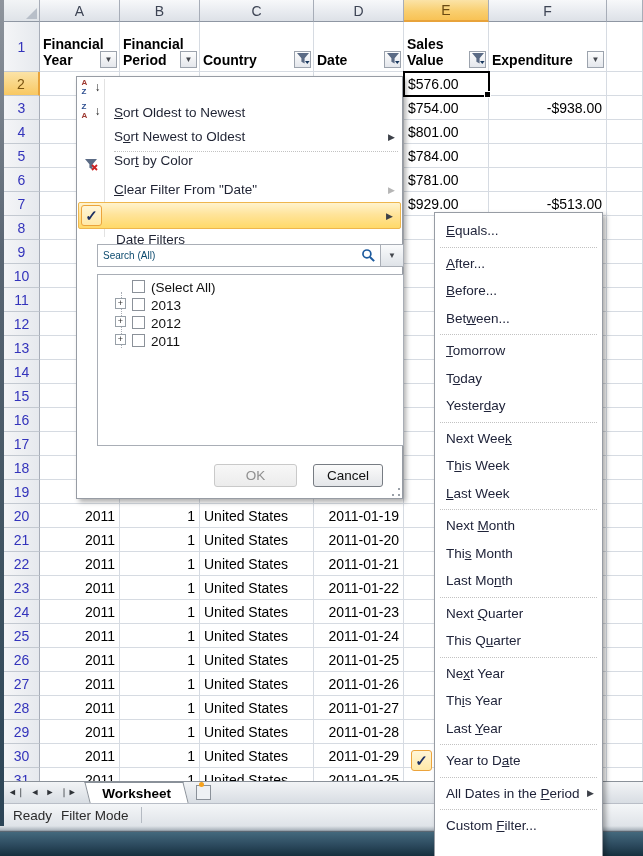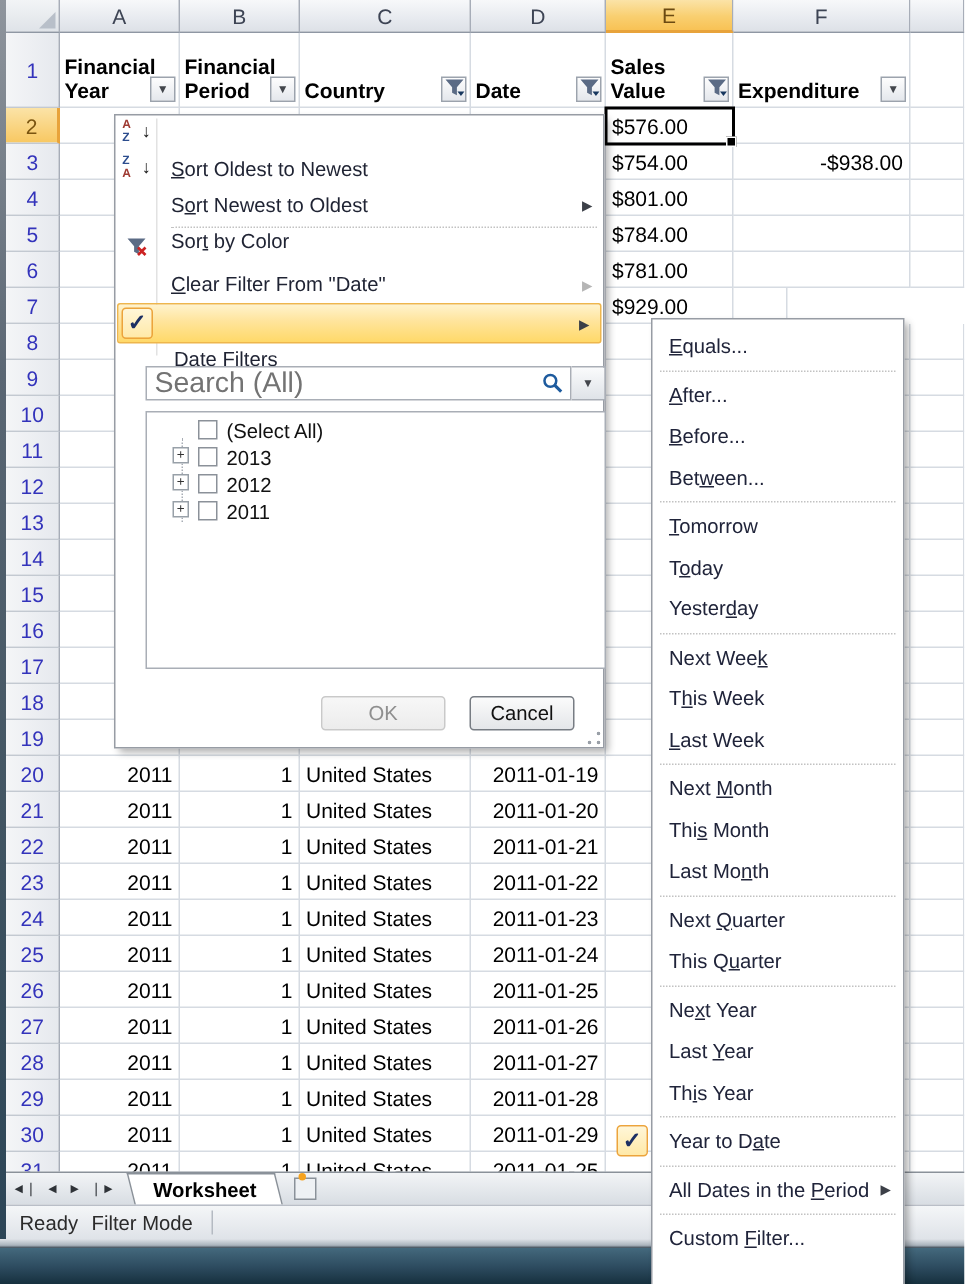--- a/index.html
+++ b/index.html
@@ -62,21 +62,21 @@
     color:#1c2f63;font-weight:bold;font-size:15px;line-height:19px;text-align:center;z-index:2;}
   .sorticon{display:inline-block;position:relative;width:20px;height:18px;}
   .sorticon b{position:absolute;left:1px;font-size:8px;line-height:8px;font-weight:bold;}
   .sorticon .t{top:0;} .sorticon .b2{top:9px;}
   .sorticon .ar{position:absolute;right:0;top:1px;font-size:12px;color:#222;}
   .la{color:#9e3a32;} .lz{color:#2c4d8e;}
 
   .searchrow{position:absolute;left:20px;top:167px;width:307px;height:23px;display:flex;}
   .searchbox{flex:1;box-sizing:border-box;border:1px solid #a9aeb6;background:#fff;position:relative;
     display:flex;align-items:center;}
-  .searchbox .ph{color:#737373;font-size:19px;margin-left:5px;}
+  .searchbox .ph{color:#0c4a6e;font-size:10px;margin-left:5px;}
   .mag{position:absolute;right:4px;top:3px;width:15px;height:15px;}
   .searchdrop{width:23px;box-sizing:border-box;border:1px solid #a9aeb6;border-left:none;
     background:linear-gradient(180deg,#fafbfc,#dfe3e8);display:flex;align-items:center;justify-content:center;cursor:pointer;}
   .listbox{position:absolute;left:20px;top:197px;width:307px;height:172px;box-sizing:border-box;
     border:1px solid #a9aeb6;background:#fff;padding-top:5px;}
   .tree{position:relative;height:100%;}
   .vline{position:absolute;left:23px;top:12px;height:56px;border-left:1px dotted #a8adb5;}
   .trow{position:relative;height:18px;display:flex;font-size:13.5px;color:#111;cursor:pointer;}
   .expander{position:absolute;left:17px;width:11px;height:11px;box-sizing:border-box;border:1px solid #98a0a8;
     background:#fff;font-size:9px;line-height:9px;text-align:center;color:#333;}
@@ -244,20 +244,21 @@
         <div class="cell ar" style="width: 118px; height: 24px;"></div>
         <div class="cell al" style="width: 36px; height: 24px;"></div>
       </div>
       <div class="xrow" style="top: 192px;">
         <div class="rowhdr" style="height: 24px;">7</div>
         <div class="cell ar" style="width: 80px; height: 24px;"></div>
         <div class="cell ar" style="width: 80px; height: 24px;"></div>
         <div class="cell al" style="width: 114px; height: 24px;"></div>
         <div class="cell ar" style="width: 90px; height: 24px;"></div>
         <div class="cell al" style="width: 85px; height: 24px;">$929.00</div>
+        <div class="cell ar" style="width: 118px; height: 24px;">-$513.00</div>
         <div class="cell al" style="width: 36px; height: 24px;"></div>
       </div>
       <div class="xrow" style="top: 216px;">
         <div class="rowhdr" style="height: 24px;">8</div>
         <div class="cell ar" style="width: 80px; height: 24px;"></div>
         <div class="cell ar" style="width: 80px; height: 24px;"></div>
         <div class="cell al" style="width: 114px; height: 24px;"></div>
         <div class="cell ar" style="width: 90px; height: 24px;"></div>
         <div class="cell al" style="width: 85px; height: 24px;"></div>
         <div class="cell ar" style="width: 118px; height: 24px;"></div>
@@ -635,24 +636,24 @@
       <div class="smi">
         <span>This Q<u>u</u>arter</span>
       </div>
       <div class="ssep">
         <i></i>
       </div>
       <div class="smi">
         <span>Ne<u>x</u>t Year</span>
       </div>
       <div class="smi">
+        <span>Th<u>i</u>s Year</span>
+      </div>
+      <div class="smi">
         <span>Last <u>Y</u>ear</span>
-      </div>
-      <div class="smi">
-        <span>Th<u>i</u>s Year</span>
       </div>
       <div class="ssep">
         <i></i>
       </div>
       <div class="smi">
         <span class="checkbox-on">✓</span>
         <span>Year to D<u>a</u>te</span>
       </div>
       <div class="ssep">
         <i></i>

